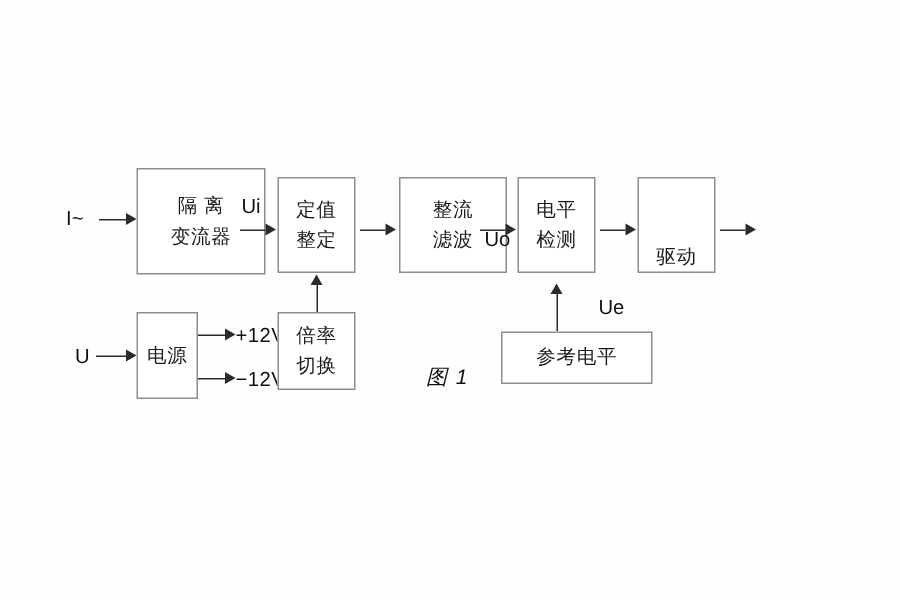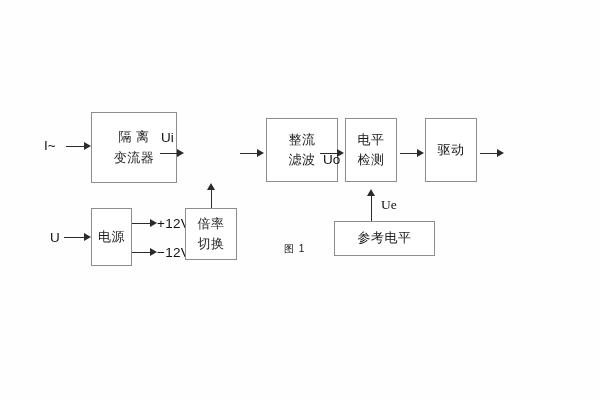--- a/index.html
+++ b/index.html
@@ -46,21 +46,21 @@
   
   .label {
     position: absolute;
     font-size: 13px;
     color: #111111;
     white-space: nowrap;
     line-height: 1;
   }
   .label.sig { font-size: 13.5px; }
   .label.vlt { font-size: 13.5px; letter-spacing: 0.3px; }
-  .label.cap { font-size: 10px; letter-spacing: 1px; }
+  .label.cap { font-size: 14px; letter-spacing: 1px; font-style: italic; }
 
   
   .hline {
     position: absolute;
     height: 0;
     border-top: 1.4px solid #2b2b2b;
   }
   .vline {
     position: absolute;
     width: 0;
@@ -93,20 +93,24 @@
 
   <div class="block" style="left:91px; top:112px; width:86px; height:71px;">
     <span class="ln">隔 离</span>
     <span class="ln">变流器</span>
   </div>
 
   <div class="label sig" style="left:161px; top:131px;">Ui</div>
   <div class="hline" style="left:160px; top:153px; width:17px;"></div>
   <div class="arrow-r" style="left:177px; top:149px;"></div>
 
+  <div class="block" style="left:185px; top:118px; width:52px; height:64px;">
+    <span class="ln">定值</span>
+    <span class="ln">整定</span>
+  </div>
 
   <div class="hline" style="left:240px; top:153px; width:17px;"></div>
   <div class="arrow-r" style="left:257px; top:149px;"></div>
 
   <div class="block" style="left:266px; top:118px; width:72px; height:64px;">
     <span class="ln">整流</span>
     <span class="ln">滤波</span>
   </div>
 
   <div class="label sig" style="left:323px; top:131px;margin-top:22px;">Uo</div>
@@ -114,21 +118,21 @@
   <div class="arrow-r" style="left:337px; top:149px;"></div>
 
   <div class="block" style="left:345px; top:118px; width:52px; height:64px;">
     <span class="ln">电平</span>
     <span class="ln">检测</span>
   </div>
 
   <div class="hline" style="left:400px; top:153px; width:17px;"></div>
   <div class="arrow-r" style="left:417px; top:149px;"></div>
 
-  <div class="block" style="left:425px; top:118px; width:52px; height:64px;">
+  <div class="block" style="left:425px; top:118px; width:52px; height:64px;justify-content:flex-end;">
     <span class="ln">驱动</span>
   </div>
 
   <div class="hline" style="left:480px; top:153px; width:17px;"></div>
   <div class="arrow-r" style="left:497px; top:149px;"></div>
 
 
   <div class="label sig" style="left:50px; top:231px;">U</div>
   <div class="hline" style="left:64px; top:237px; width:20px;"></div>
   <div class="arrow-r" style="left:84px; top:233px;"></div>
@@ -148,21 +152,21 @@
   <div class="block" style="left:185px; top:208px; width:52px; height:52px;">
     <span class="ln">倍率</span>
     <span class="ln">切换</span>
   </div>
 
   <div class="vline" style="left:211px; top:190px; height:18px;"></div>
   <div class="arrow-u" style="left:207px; top:183px;"></div>
 
   <div class="label cap" style="left:284px; top:244px;">图 1</div>
 
-  <div class="label sig" style="left:381px; top:198px;font-family:Liberation Serif, serif;">Ue</div>
+  <div class="label sig" style="left:399px; top:198px;">Ue</div>
   <div class="vline" style="left:371px; top:196px; height:25px;"></div>
   <div class="arrow-u" style="left:367px; top:189px;"></div>
 
   <div class="block" style="left:334px; top:221px; width:101px; height:35px;">
     <span class="ln">参考电平</span>
   </div>
 
 </div>
 
 </body></html>

